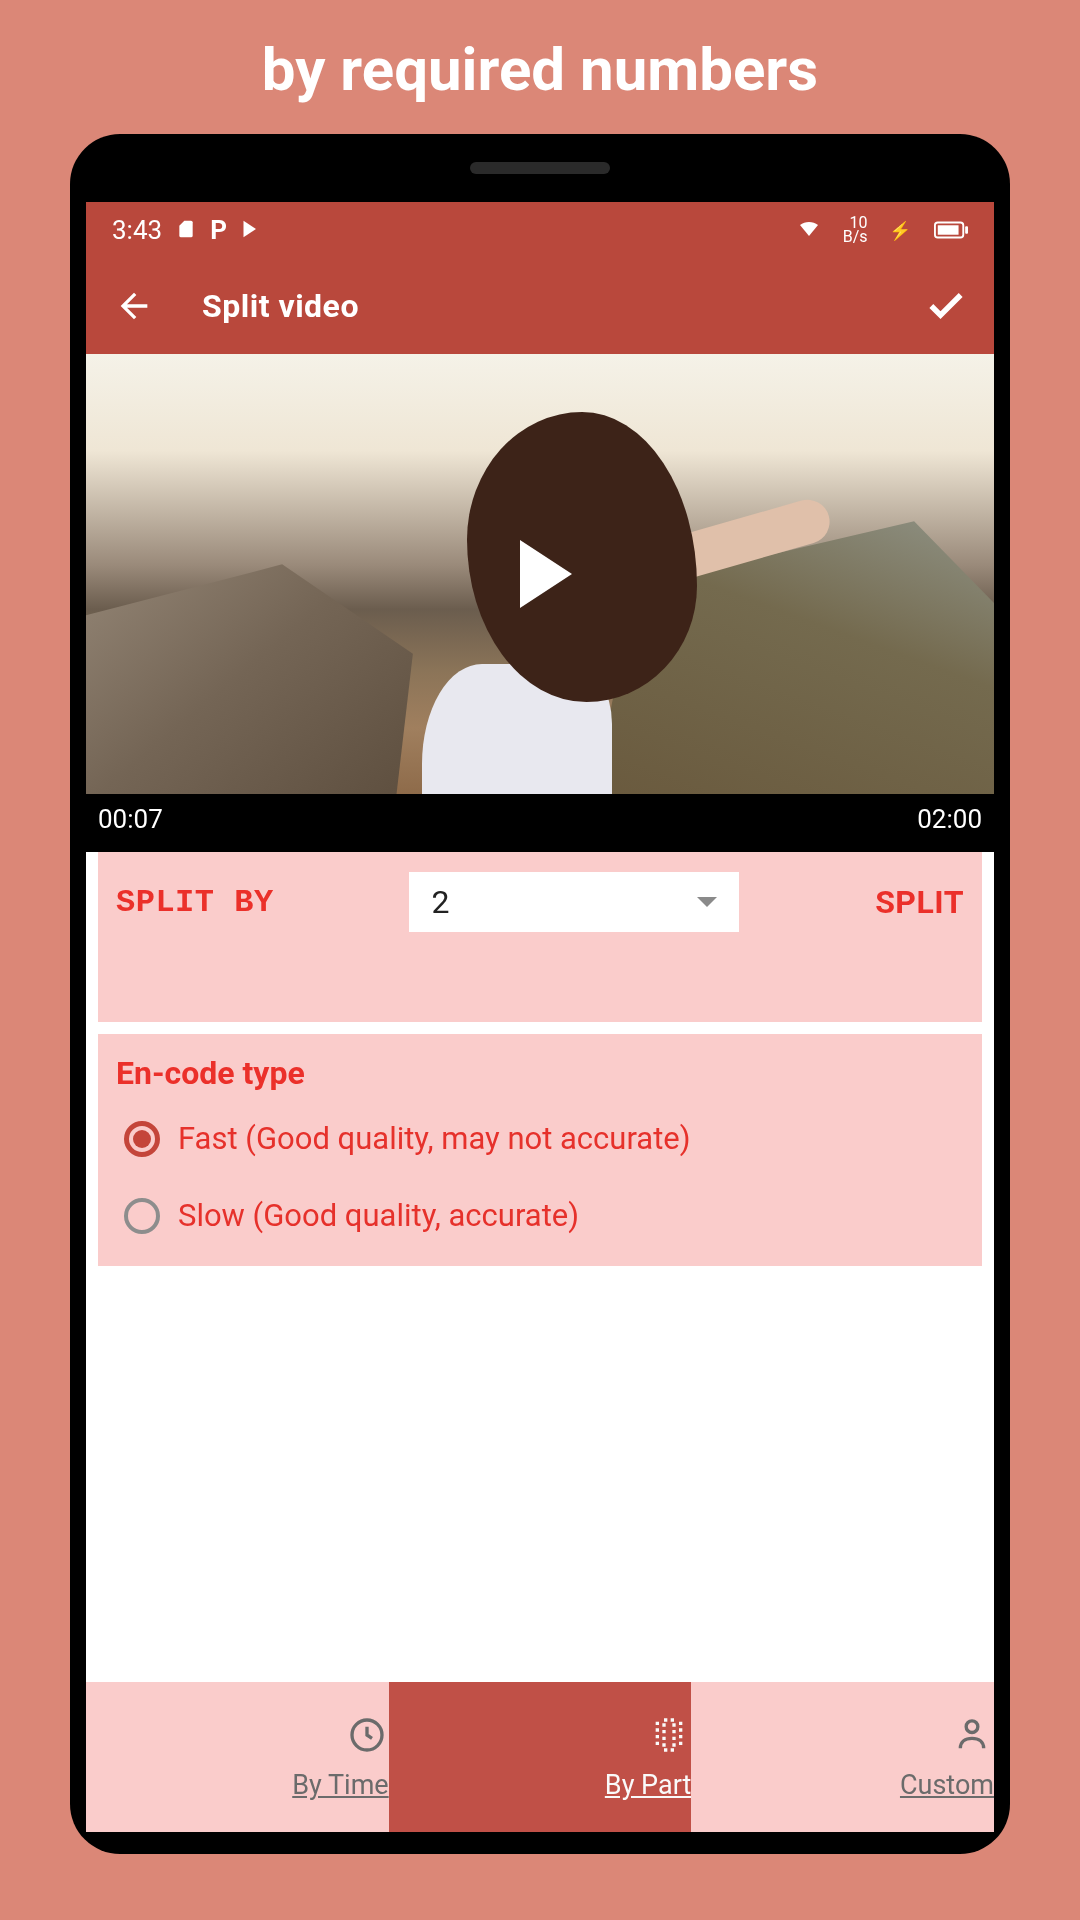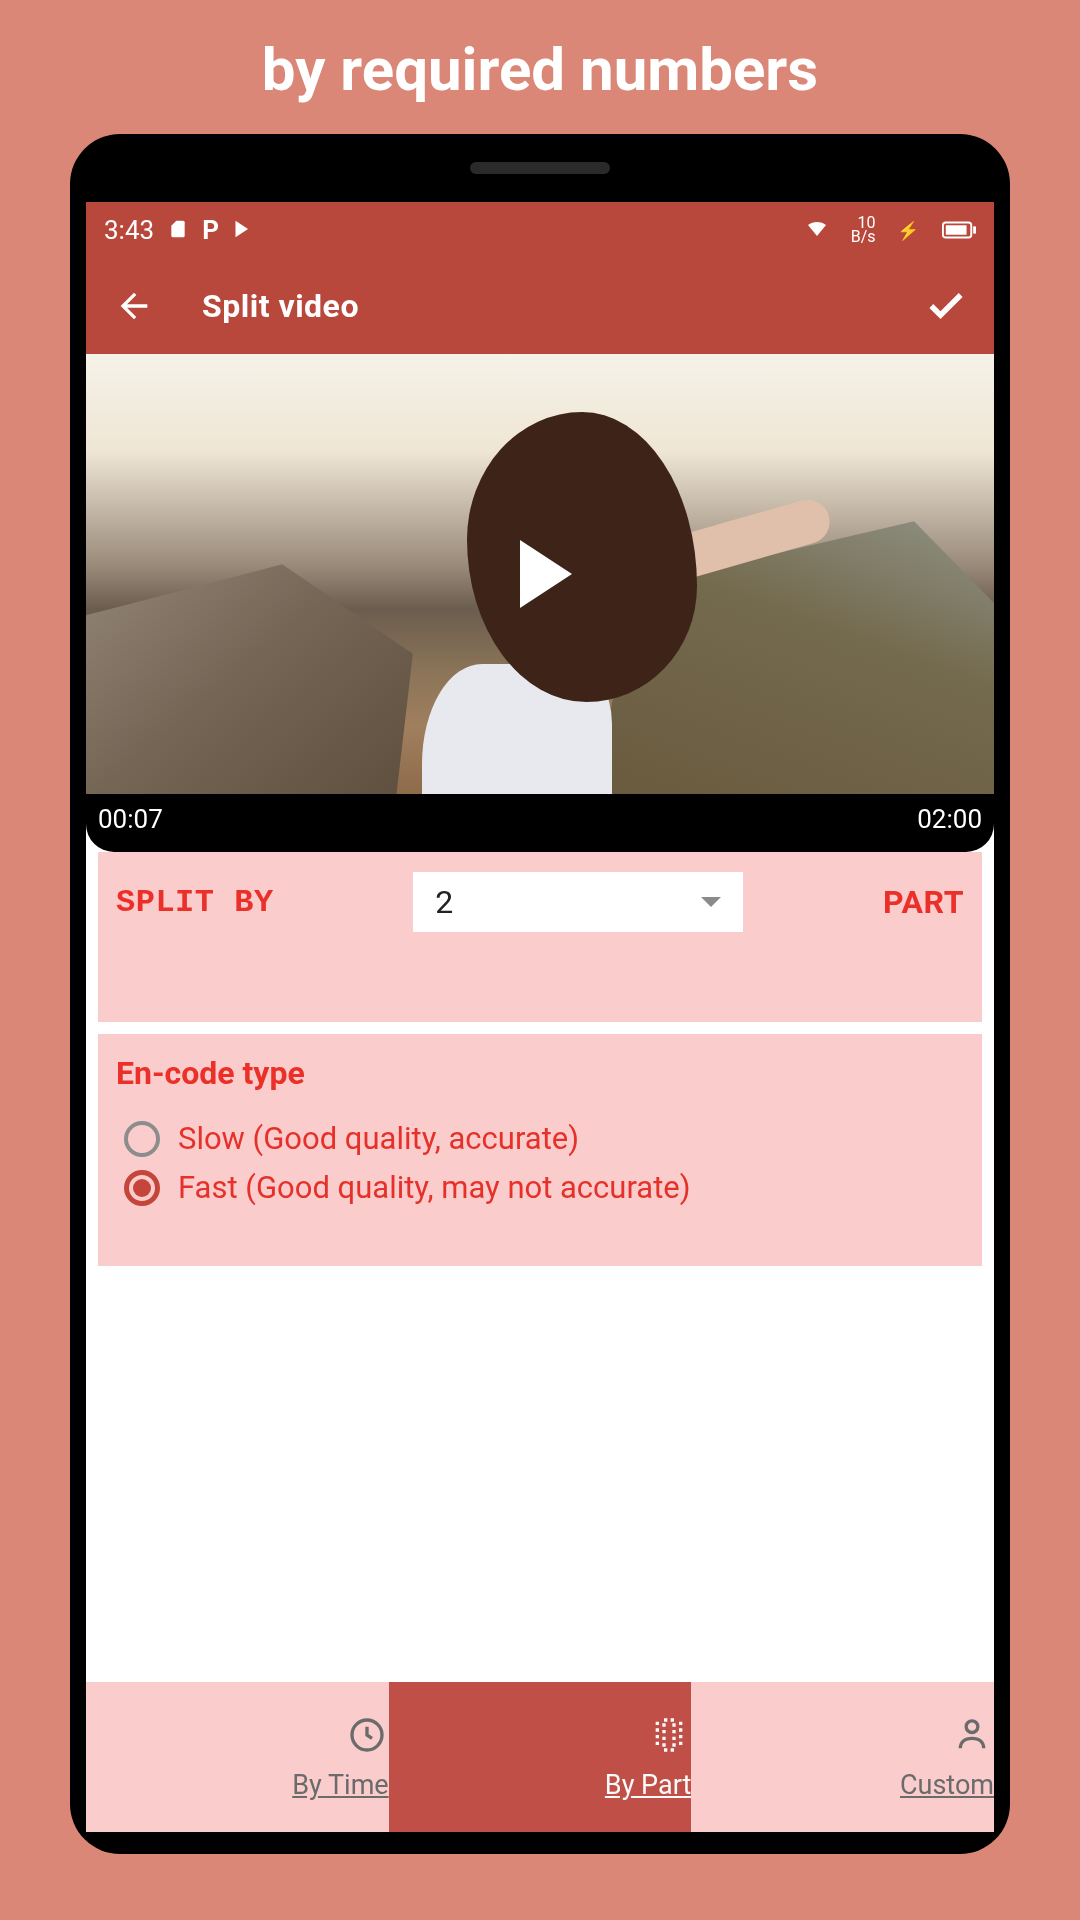--- a/index.html
+++ b/index.html
@@ -40,42 +40,41 @@
   height: 1630px;
   display: flex;
   flex-direction: column;
 }
 .status-bar {
   background: #b9483c;
   color: white;
   display: flex;
   justify-content: space-between;
   align-items: center;
-  padding: 8px 18px;
+  padding: 8px 26px;
   font-size: 26px;
   height: 56px;
 }
 .status-left { display: flex; align-items: center; gap: 14px; }
 .status-right { display: flex; align-items: center; gap: 22px; }
 .bs { font-size: 16px; line-height: 0.9; text-align: right; }
 .app-bar {
   background: #b9483c;
   color: white;
   display: flex;
   align-items: center;
   padding: 0 24px;
   height: 96px;
   gap: 44px;
 }
 .app-title { font-size: 32px; font-weight: 700; flex: 1; letter-spacing: 0.5px; }
 .back-btn, .check-btn { width: 48px; height: 48px; display: flex; align-items: center; justify-content: center; }
 .video-area {
   background: #000;
   position: relative;
-  border-radius: 28px;
 }
 .video-thumb {
   width: 100%;
   height: 440px;
   background: linear-gradient(180deg,#f5f2e8 0%, #efe6d5 22%, #9a8a7a 48%, #6b5d4e 58%, #8b7458 72%, #a07f5e 85%, #8e6b4a 100%);
   position: relative;
   display: flex;
   align-items: center;
   justify-content: center;
 }
@@ -307,33 +306,33 @@
 
     <div class="content">
 
       <div class="card" style="margin-top:0">
         <div class="split-row">
           <span class="split-label">SPLIT BY</span>
           <div class="select">
             <span>2</span>
             <span class="caret"></span>
           </div>
-          <span class="part-label">PART</span>
+          <span class="part-label">SPLIT</span>
         </div>
       </div>
 
       <div class="card">
         <div class="encode-title">En-code type</div>
+        <div class="radio-row">
+          <div class="radio selected"></div>
+          <span class="radio-label">Fast (Good quality, may not accurate)</span>
+        </div>
         <div class="radio-row" style="margin-bottom:12px">
           <div class="radio unselected"></div>
           <span class="radio-label">Slow (Good quality, accurate)</span>
-        </div>
-        <div class="radio-row">
-          <div class="radio selected"></div>
-          <span class="radio-label">Fast (Good quality, may not accurate)</span>
         </div>
       </div>
 
       <div class="bottom-nav">
         <div class="nav-item">
           <div class="nav-icon">
             <svg width="40" height="40" viewBox="0 0 24 24" fill="none" stroke="#6b6b6b" stroke-width="2">
                 <circle cx="12" cy="12" r="9"></circle>
                 <path d="M12 7v5l3 2"></path>
               </svg>

